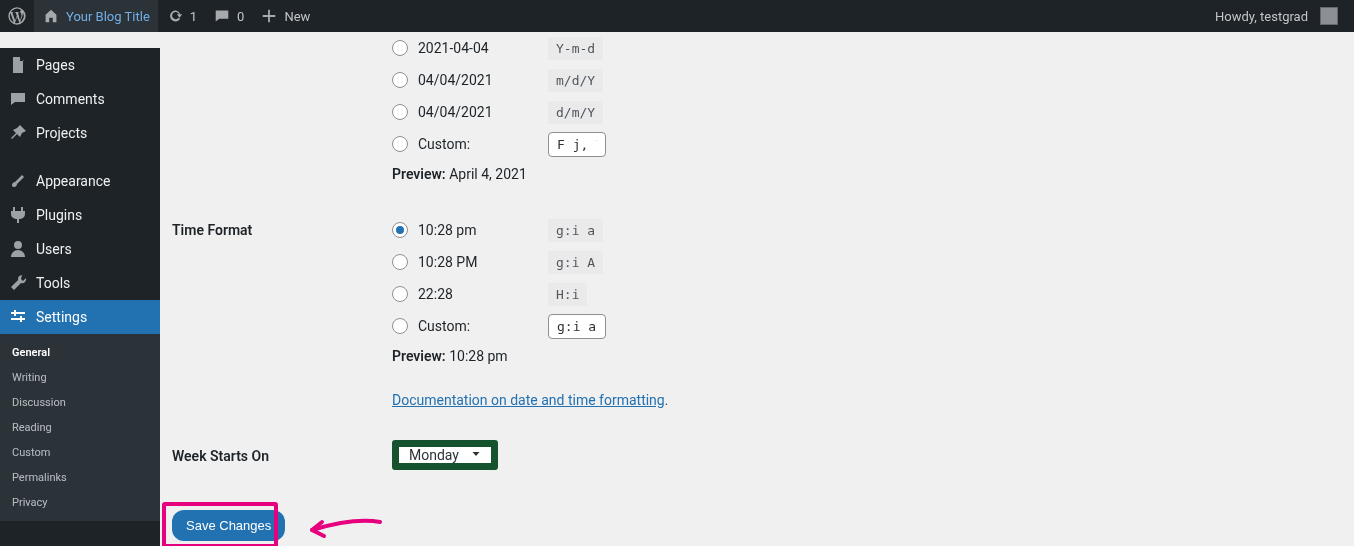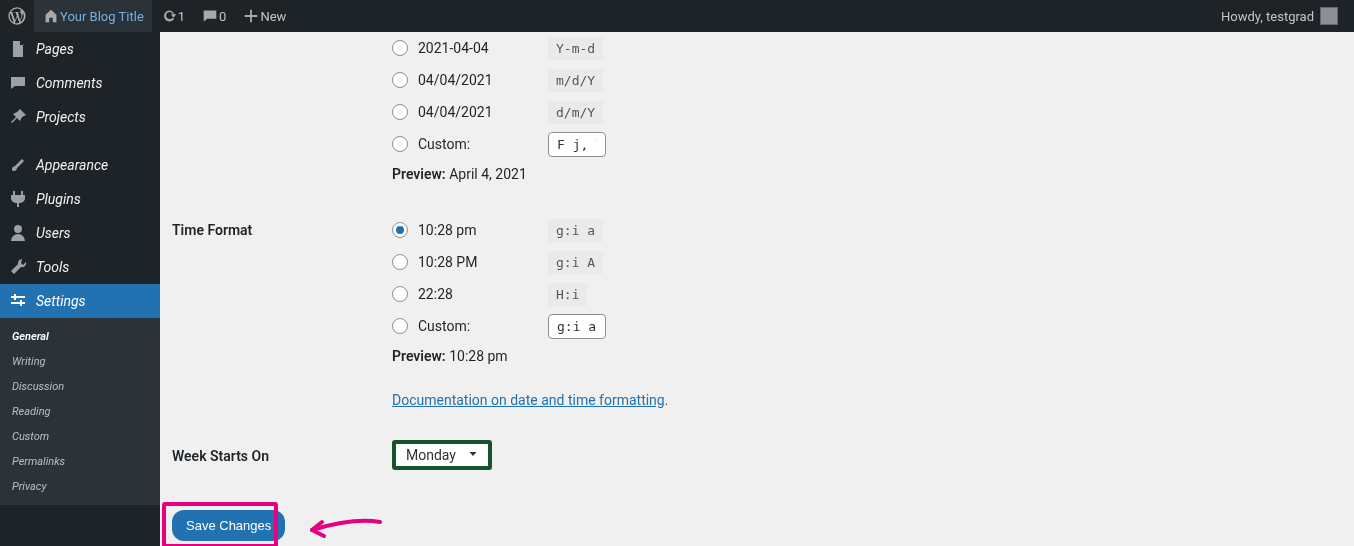--- a/index.html
+++ b/index.html
@@ -26,41 +26,41 @@
   }
   .adminbar .ab-left { display: flex; align-items: center; height: 100%; }
   .adminbar .ab-right { margin-left: auto; display: flex; align-items: center; padding-right: 8px; }
   .ab-item {
     display: flex;
     align-items: center;
     height: 32px;
     padding: 0 8px;
     cursor: pointer;
     color: #c3c4c7;
+    gap: 6px;
   }
   .ab-item.sitehome { background: #2c3338; }
   .ab-item.sitehome .label { color: #72aee6; }
   .ab-icon { width: 18px; height: 18px; display: inline-flex; align-items: center; justify-content: center; }
   .ab-icon svg { width: 18px; height: 18px; fill: #a7aaad; }
   .ab-item .count { color: #c3c4c7; font-size: 13px; }
   .avatar {
     width: 18px; height: 18px; background: #8c8f94; display: inline-block; margin-left: 6px;
     border: 1px solid #646970;
   }
 
   
   .sidebar {
     position: absolute;
-    top: 32px; left: 0; bottom: 0;
+    top: 48px; left: 0; bottom: 0;
     width: 184px;
     background: #1d2327;
     color: #f0f0f1;
     font-size: 14px;
     padding-top: 0;
-    font-style: italic;
   }
   .menu-item {
     display: flex;
     align-items: center;
     height: 34px;
     padding: 0 8px 0 8px;
     color: #f0f0f1;
     cursor: pointer;
     gap: 8px;
   }
@@ -152,21 +152,21 @@
     color: #2271b1;
     text-decoration: underline;
     font-size: 14px;
     cursor: pointer;
   }
 
   .select {
     display: inline-flex;
     align-items: center;
     justify-content: space-between;
-    border: 4px solid #14532d;
+    border: 7px solid #14532d;
     border-radius: 3px;
     background: #fff;
     height: 30px;
     padding: 0 8px 0 10px;
     min-width: 100px;
     font-size: 14px;
     color: #2c3338;
     cursor: pointer;
   }
   .select .chev { margin-left: 10px; }

